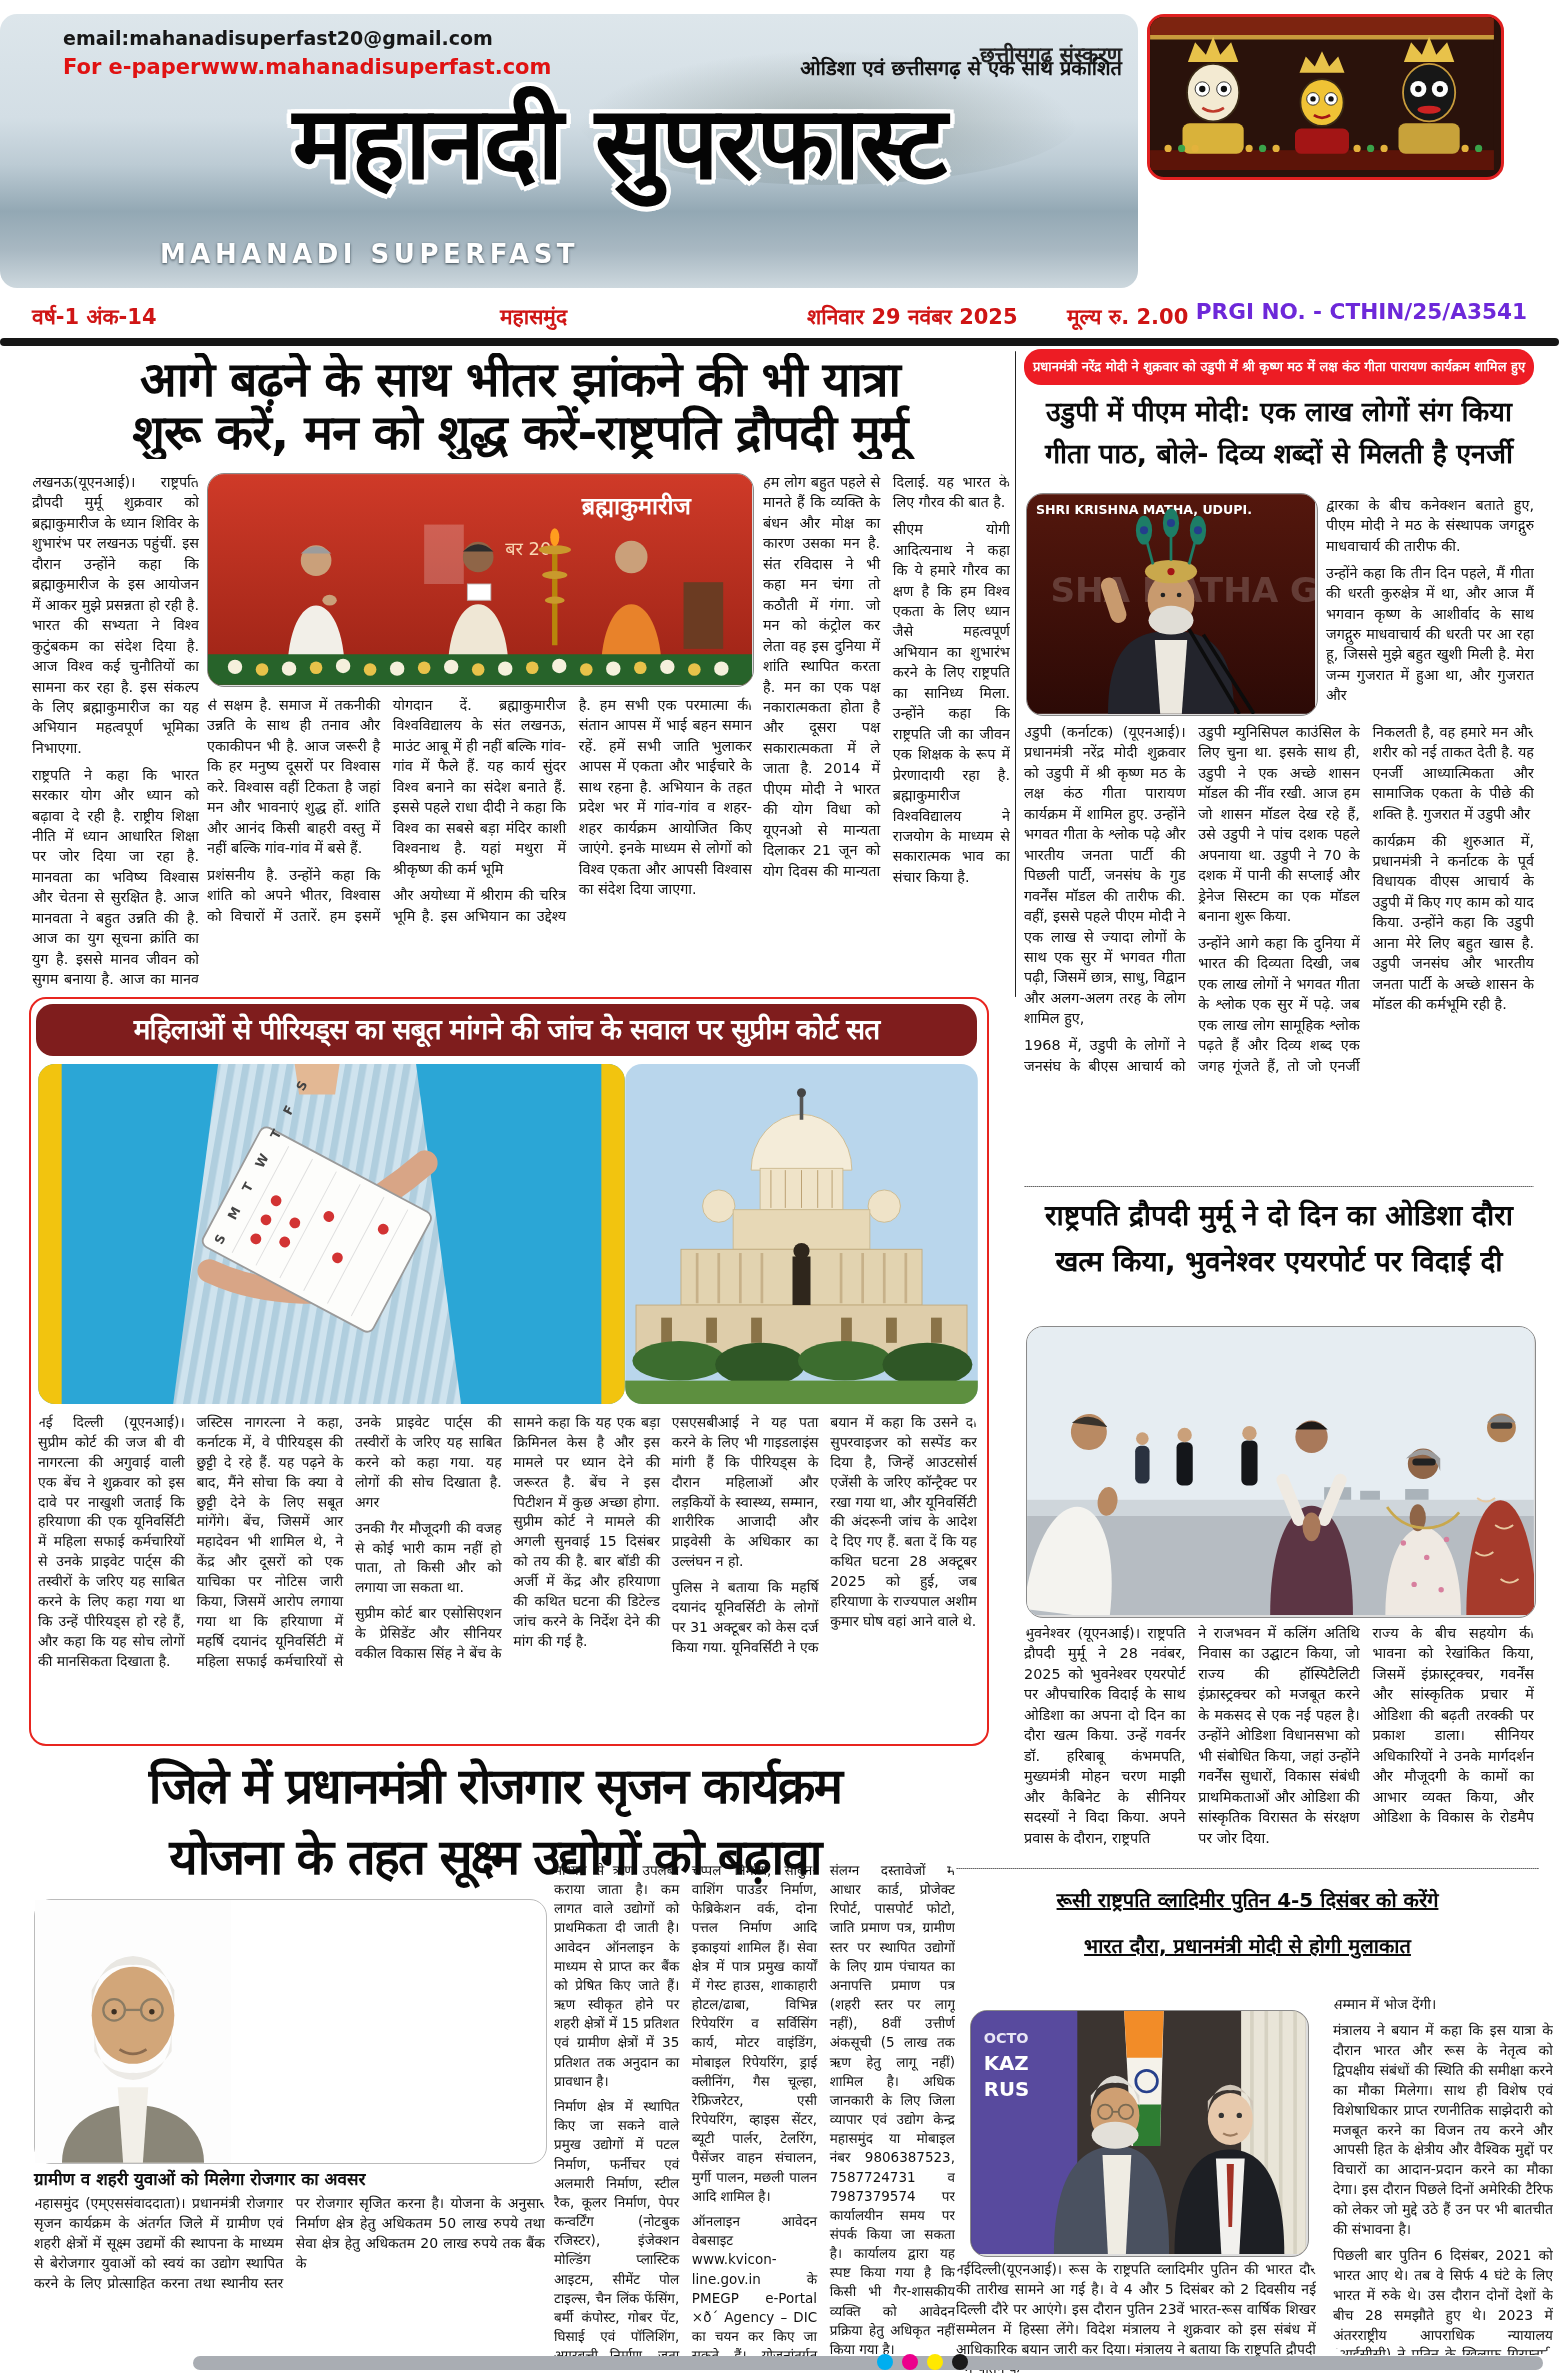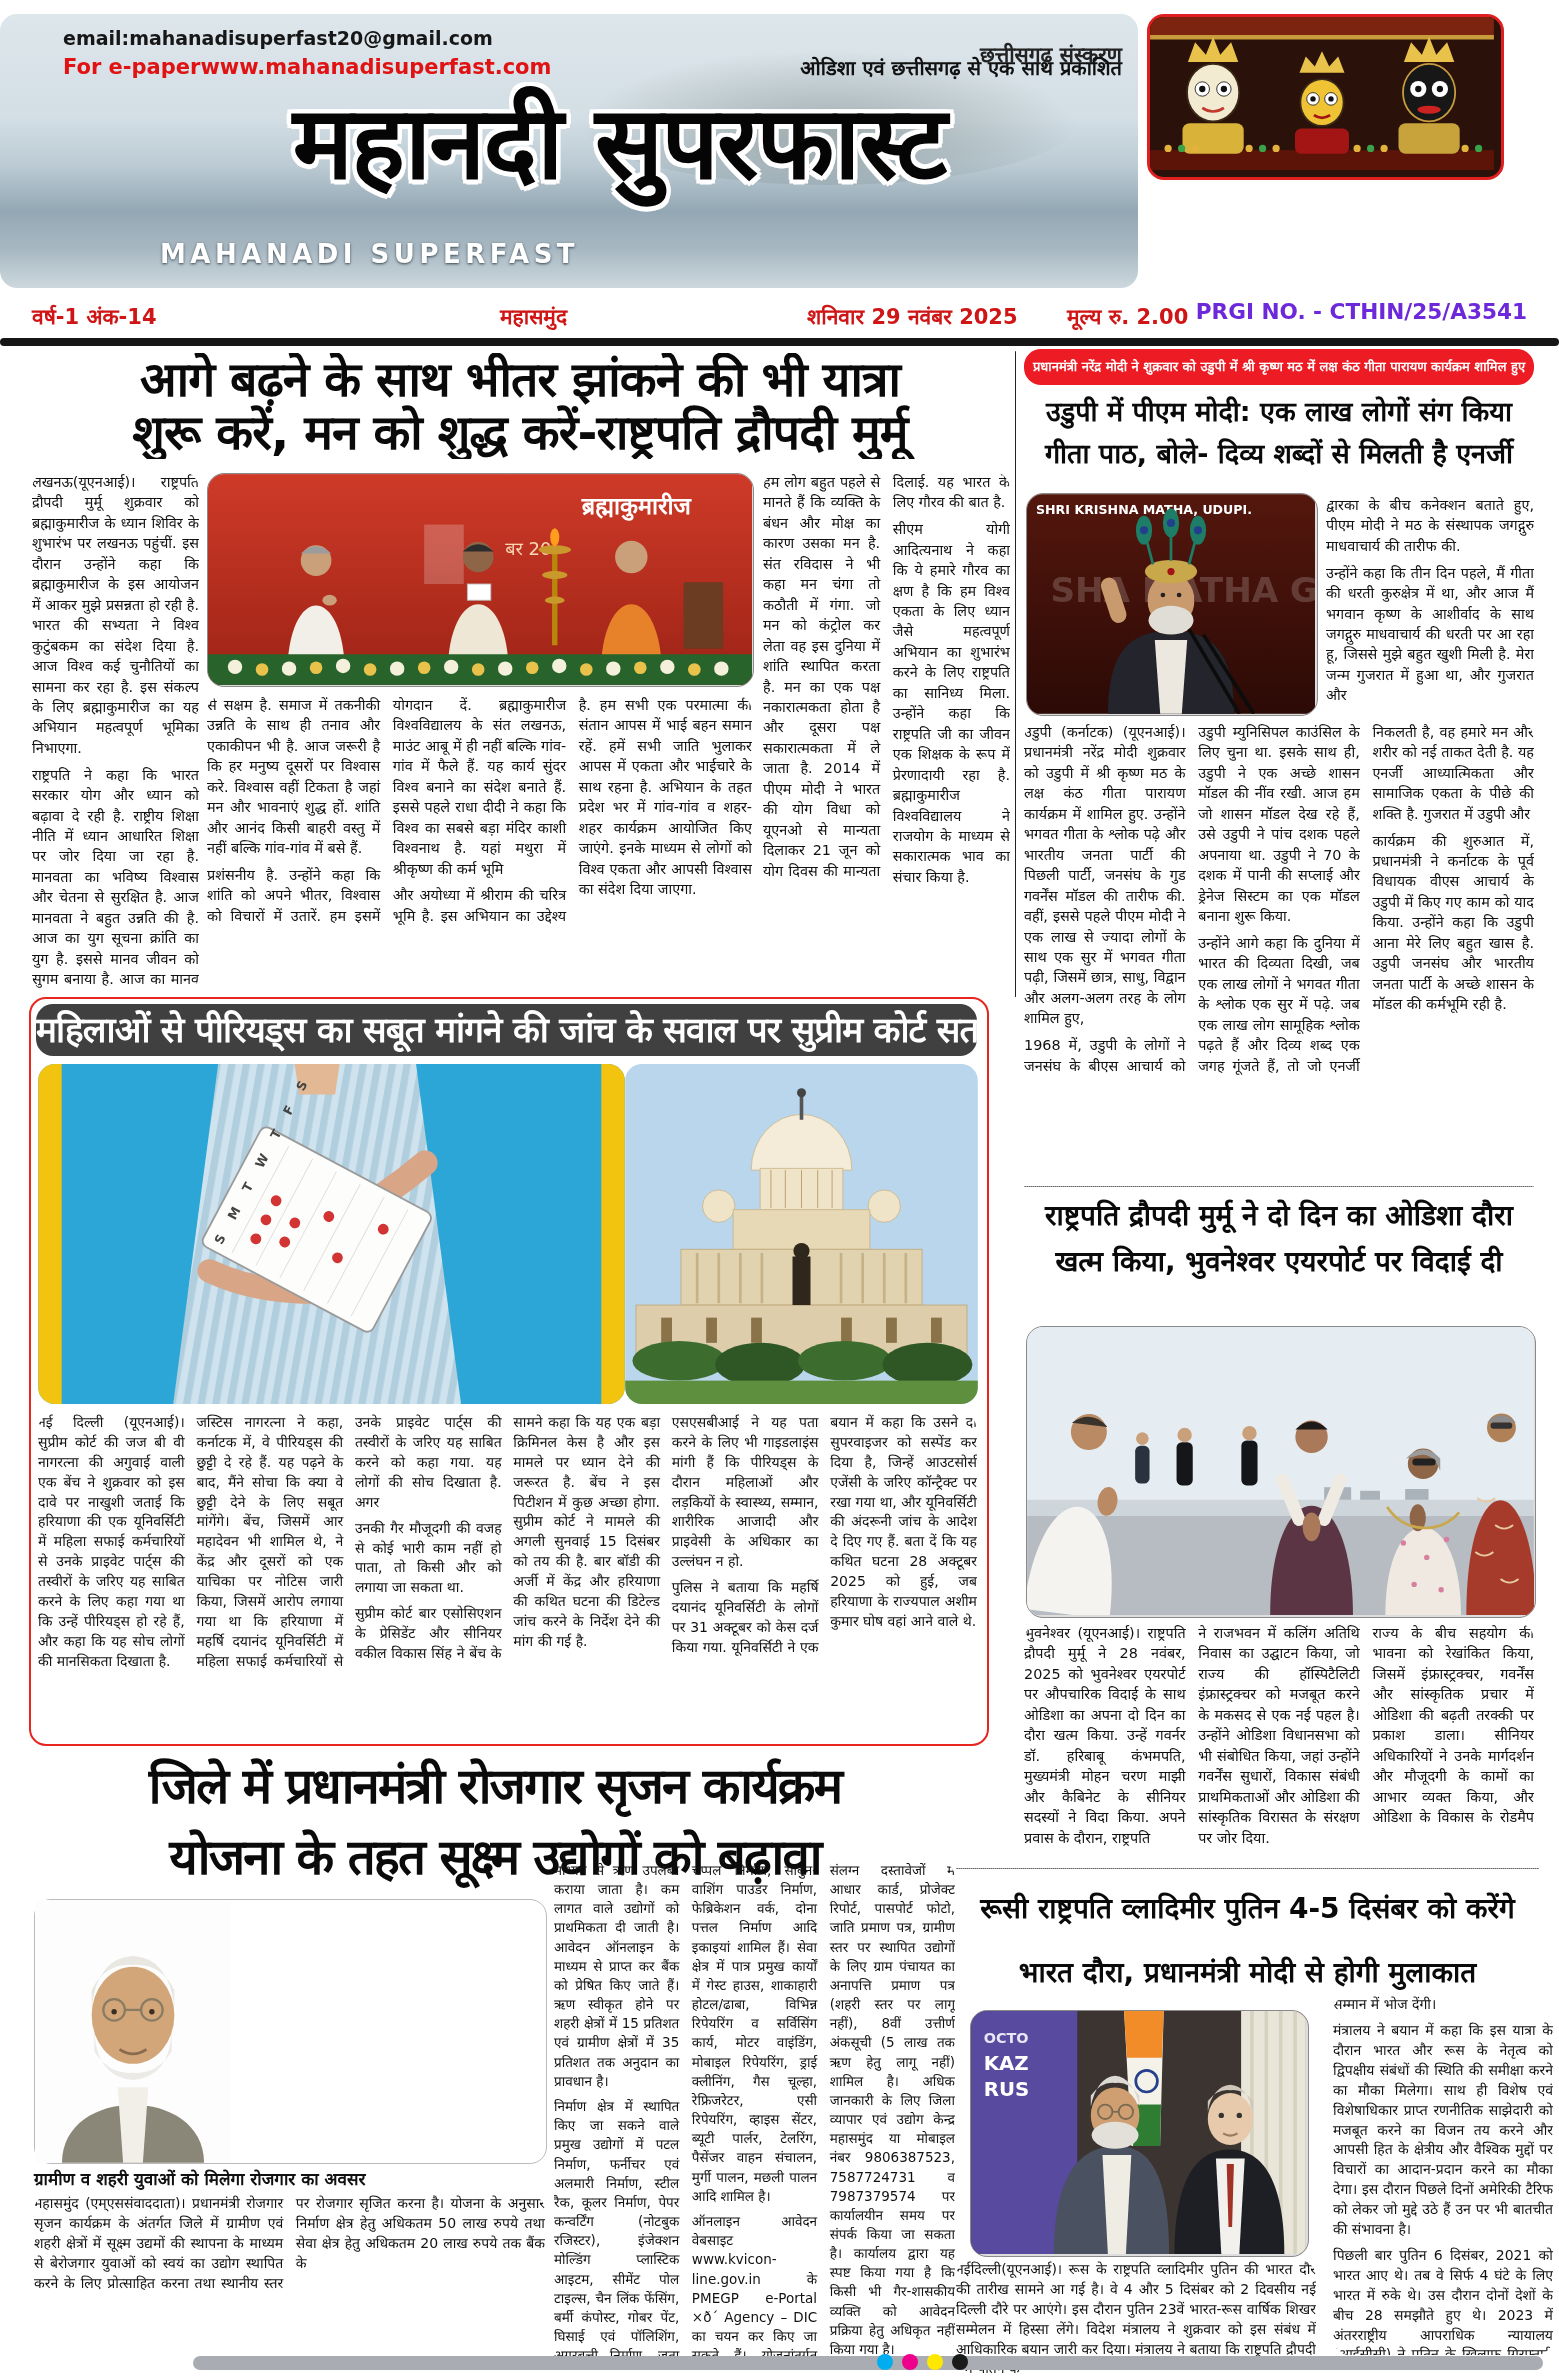--- a/index.html
+++ b/index.html
@@ -51,37 +51,37 @@
   .a2-photo{left:1026px;top:493px;width:290px;height:221px;}
   .a2-beside{left:1326px;top:495px;width:208px;height:223px;}
   .a2-below{left:1024px;top:722px;width:510px;height:461px;}
   .sep1{left:1024px;top:1186px;width:510px;}
   
   .a5-hl{left:1024px;top:1193px;width:510px;font-size:28px;line-height:1.65;}
   .a5-photo{left:1026px;top:1326px;width:508px;height:290px;}
   .a5-body{left:1024px;top:1623px;width:510px;height:236px;}
   
   .a3-box{left:29px;top:997px;width:956px;height:745px;border:2.7px solid #e8251f;}
-  .a3-hl{left:36px;top:1004px;width:941px;height:52px;background:#404040;color:#fff;
-       font-weight:bold;font-size:35px;line-height:52px;text-align:center;white-space:nowrap;overflow:hidden;letter-spacing:-0.9px;}
+  .a3-hl{left:36px;top:1004px;width:941px;height:52px;background:#7f1d1d;color:#fff;
+       font-weight:bold;font-size:28px;line-height:52px;text-align:center;white-space:nowrap;overflow:hidden;letter-spacing:-0.9px;}
   .a3-img1{left:38px;top:1064px;width:587px;height:340px;overflow:hidden;}
   .a3-img2{left:625px;top:1064px;width:353px;height:340px;overflow:hidden;}
   .a3-body{left:38px;top:1413px;width:939px;height:322px;font-size:14px;}
   
   .a4-hl{left:54px;top:1751px;width:882px;font-size:49px;line-height:1.45;letter-spacing:-1.8px;}
   .a4-poster{left:34px;top:1899px;width:511px;height:263px;display:flex;border:0.9px solid #bbb;}
   .a4-poster .modi{width:196px;height:100%;background:#fff;}
   .a4-poster .orange{flex:1;background:#f7a21b;display:flex;flex-direction:column;justify-content:center;
        align-items:center;font-weight:bold;color:#131313;font-size:40px;line-height:1.45;font-family:"DejaVu Serif","Liberation Serif",serif;}
   .a4-sub{left:34px;top:2167px;width:511px;font-weight:bold;font-size:17px;}
   .a4-left{left:34px;top:2194px;width:511px;height:178px;font-size:14px;}
   .a4-mid{left:554px;top:1861px;width:401px;height:513px;font-size:13.5px;}
   
   .sep2{left:956px;top:1868px;width:583px;}
-  .a6-hl{left:956px;top:1877px;width:583px;font-size:28px;line-height:2.3;}
+  .a6-hl{left:956px;top:1877px;width:583px;font-size:20px;line-height:2.3;text-decoration:underline;}
   .a6-photo{left:970px;top:2010px;width:337px;height:245px;}
   .a6-right{left:1317px;top:1995px;width:220px;height:360px;font-size:14px;margin-left:16px;}
   .a6-below{left:956px;top:2260px;width:360px;height:113px;font-size:14px;}
   
   .bottom-bar{left:193px;top:2356px;width:1350px;height:14.4px;background:#a9adb3;border-radius:8px;}
   .dots{position:absolute;left:684px;top:-1.8px;display:flex;gap:9px;}
   .dot{width:16px;height:16px;border-radius:50%;}
   .dot.c{background:#00aeef;} .dot.m{background:#ec008c;} .dot.y{background:#ffe800;} .dot.k{background:#1a1a1a;}
 </style>
 </head>

